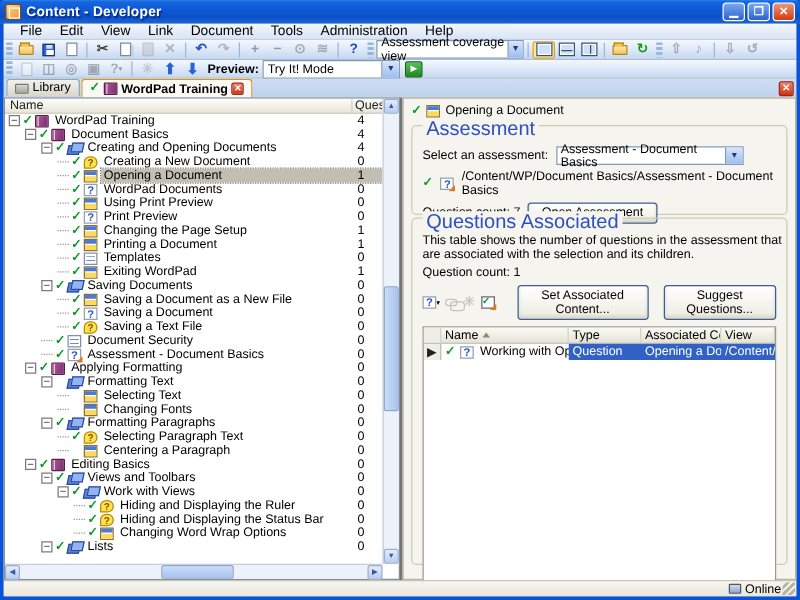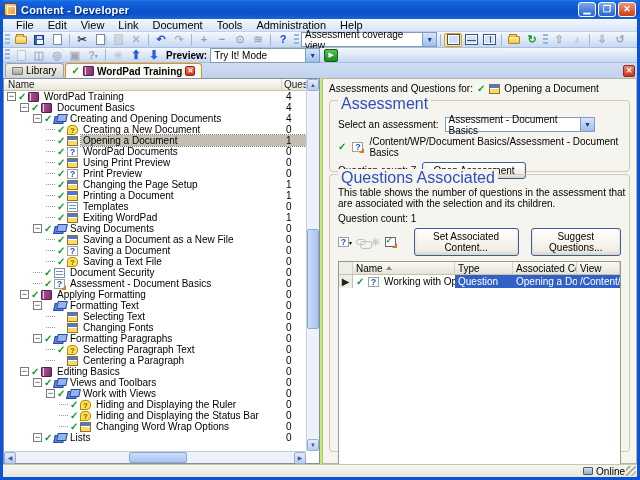--- a/index.html
+++ b/index.html
@@ -56,21 +56,21 @@
   .tab{height:14px;display:flex;align-items:center;padding:0 6px;margin-right:1px;font-size:10px;border:1px solid #93A6B8;border-bottom:none;border-radius:3px 3px 0 0;
     background:linear-gradient(180deg,#F2F1EC,#D9D6CC);gap:3px;}
   .tab.active{background:#FAF9F4;border-color:#E5930A;font-weight:bold;height:15px;}
   .tab-close{width:10px;height:10px;background:linear-gradient(#ee8666,#cc3311);border:1px solid #922;border-radius:2px;color:#fff;font-size:7px;font-weight:bold;
     display:flex;align-items:center;justify-content:center;}
   .lib-icon{width:11px;height:8px;background:linear-gradient(#d8d8d0,#a8a89e);border:1px solid #777;border-radius:1px;}
   .panel-close{margin-left:auto;margin-right:2px;align-self:center;width:12px;height:12px;background:linear-gradient(#ee8666,#cc3311);border:1px solid #922;
     border-radius:2px;color:#fff;font-size:8px;font-weight:bold;display:flex;align-items:center;justify-content:center;}
 
   
-  .main{position:absolute;left:0;right:0;top:78px;bottom:13px;background:#bef264;}
+  .main{position:absolute;left:0;right:0;top:78px;bottom:13px;background:#737373;}
   .treepanel{position:absolute;left:0;top:0;bottom:0;width:317px;background:#fff;border:1px solid #828F9C;}
   .treeheader{position:absolute;left:0;right:13px;top:0;height:12px;background:linear-gradient(180deg,#FDFDFB,#E9E6D8);border-bottom:1px solid #C5C2B2;
     display:flex;font-size:10px;color:#222;}
   .th-name{flex:1;padding-left:4px;border-right:1px solid #D5D2C2;}
   .th-q{width:24px;padding-left:2px;overflow:hidden;white-space:nowrap;}
   .treebody{position:absolute;left:0;right:13px;top:12px;bottom:12px;overflow:hidden;}
   .trow{height:11px;display:flex;align-items:center;font-size:10px;white-space:nowrap;position:relative;}
   .exp{width:9px;height:9px;border:1px solid #7b7b7b;background:#fff;flex:0 0 9px;font-size:9px;line-height:7px;text-align:center;color:#333;margin-right:2px;}
   .dash{width:9px;flex:0 0 9px;border-top:1px dotted #999;margin-right:2px;}
   .chk{width:10px;flex:0 0 10px;color:#0B9A28;font-weight:bold;font-size:10px;line-height:10px;}
@@ -210,21 +210,21 @@
         <span class="glyph" style="color:#335">⊙</span>
       </span>
     <span class="tbi disabled">
         <span class="glyph" style="color:#335">≋</span>
       </span>
     <span class="sep"></span>
     <span class="tbi">
         <span class="glyph" style="color:#1b46c0">?</span>
       </span>
     <span class="grip"></span>
-    <span class="combo" style="width:136px">
+    <span class="combo" style="width:118px">
       <span>Assessment coverage view</span>
       <span class="dd">▼</span>
     </span>
     <span class="sep"></span>
     <span class="tbi active">
         <span class="layout"></span>
       </span>
     <span class="tbi">
         <span class="layout l2"></span>
       </span>
@@ -545,21 +545,20 @@
       </div>
       <div class="hscroll">
         <span class="sbtn" style="left:0;top:0;line-height:10px">◀</span>
         <span class="hthumb" style="left:125px;width:58px"></span>
         <span class="sbtn" style="left:auto;right:0;top:0;line-height:10px">▶</span>
       </div>
     </div>
 
     <div class="rightpanel">
       <div class="rp-header">
-        <span>Assessments and Questions for:</span>
         <span class="chk" style="width:auto;flex:none">✓</span>
         <span class="ic sim" style="margin:0"></span>
         <span>Opening a Document</span>
       </div>
 
       <div class="group" style="height:72px">
         <span class="group-label">Assessment</span>
         <div class="frow">
           <span>Select an assessment:</span>
           <span class="combo" style="width:150px">

